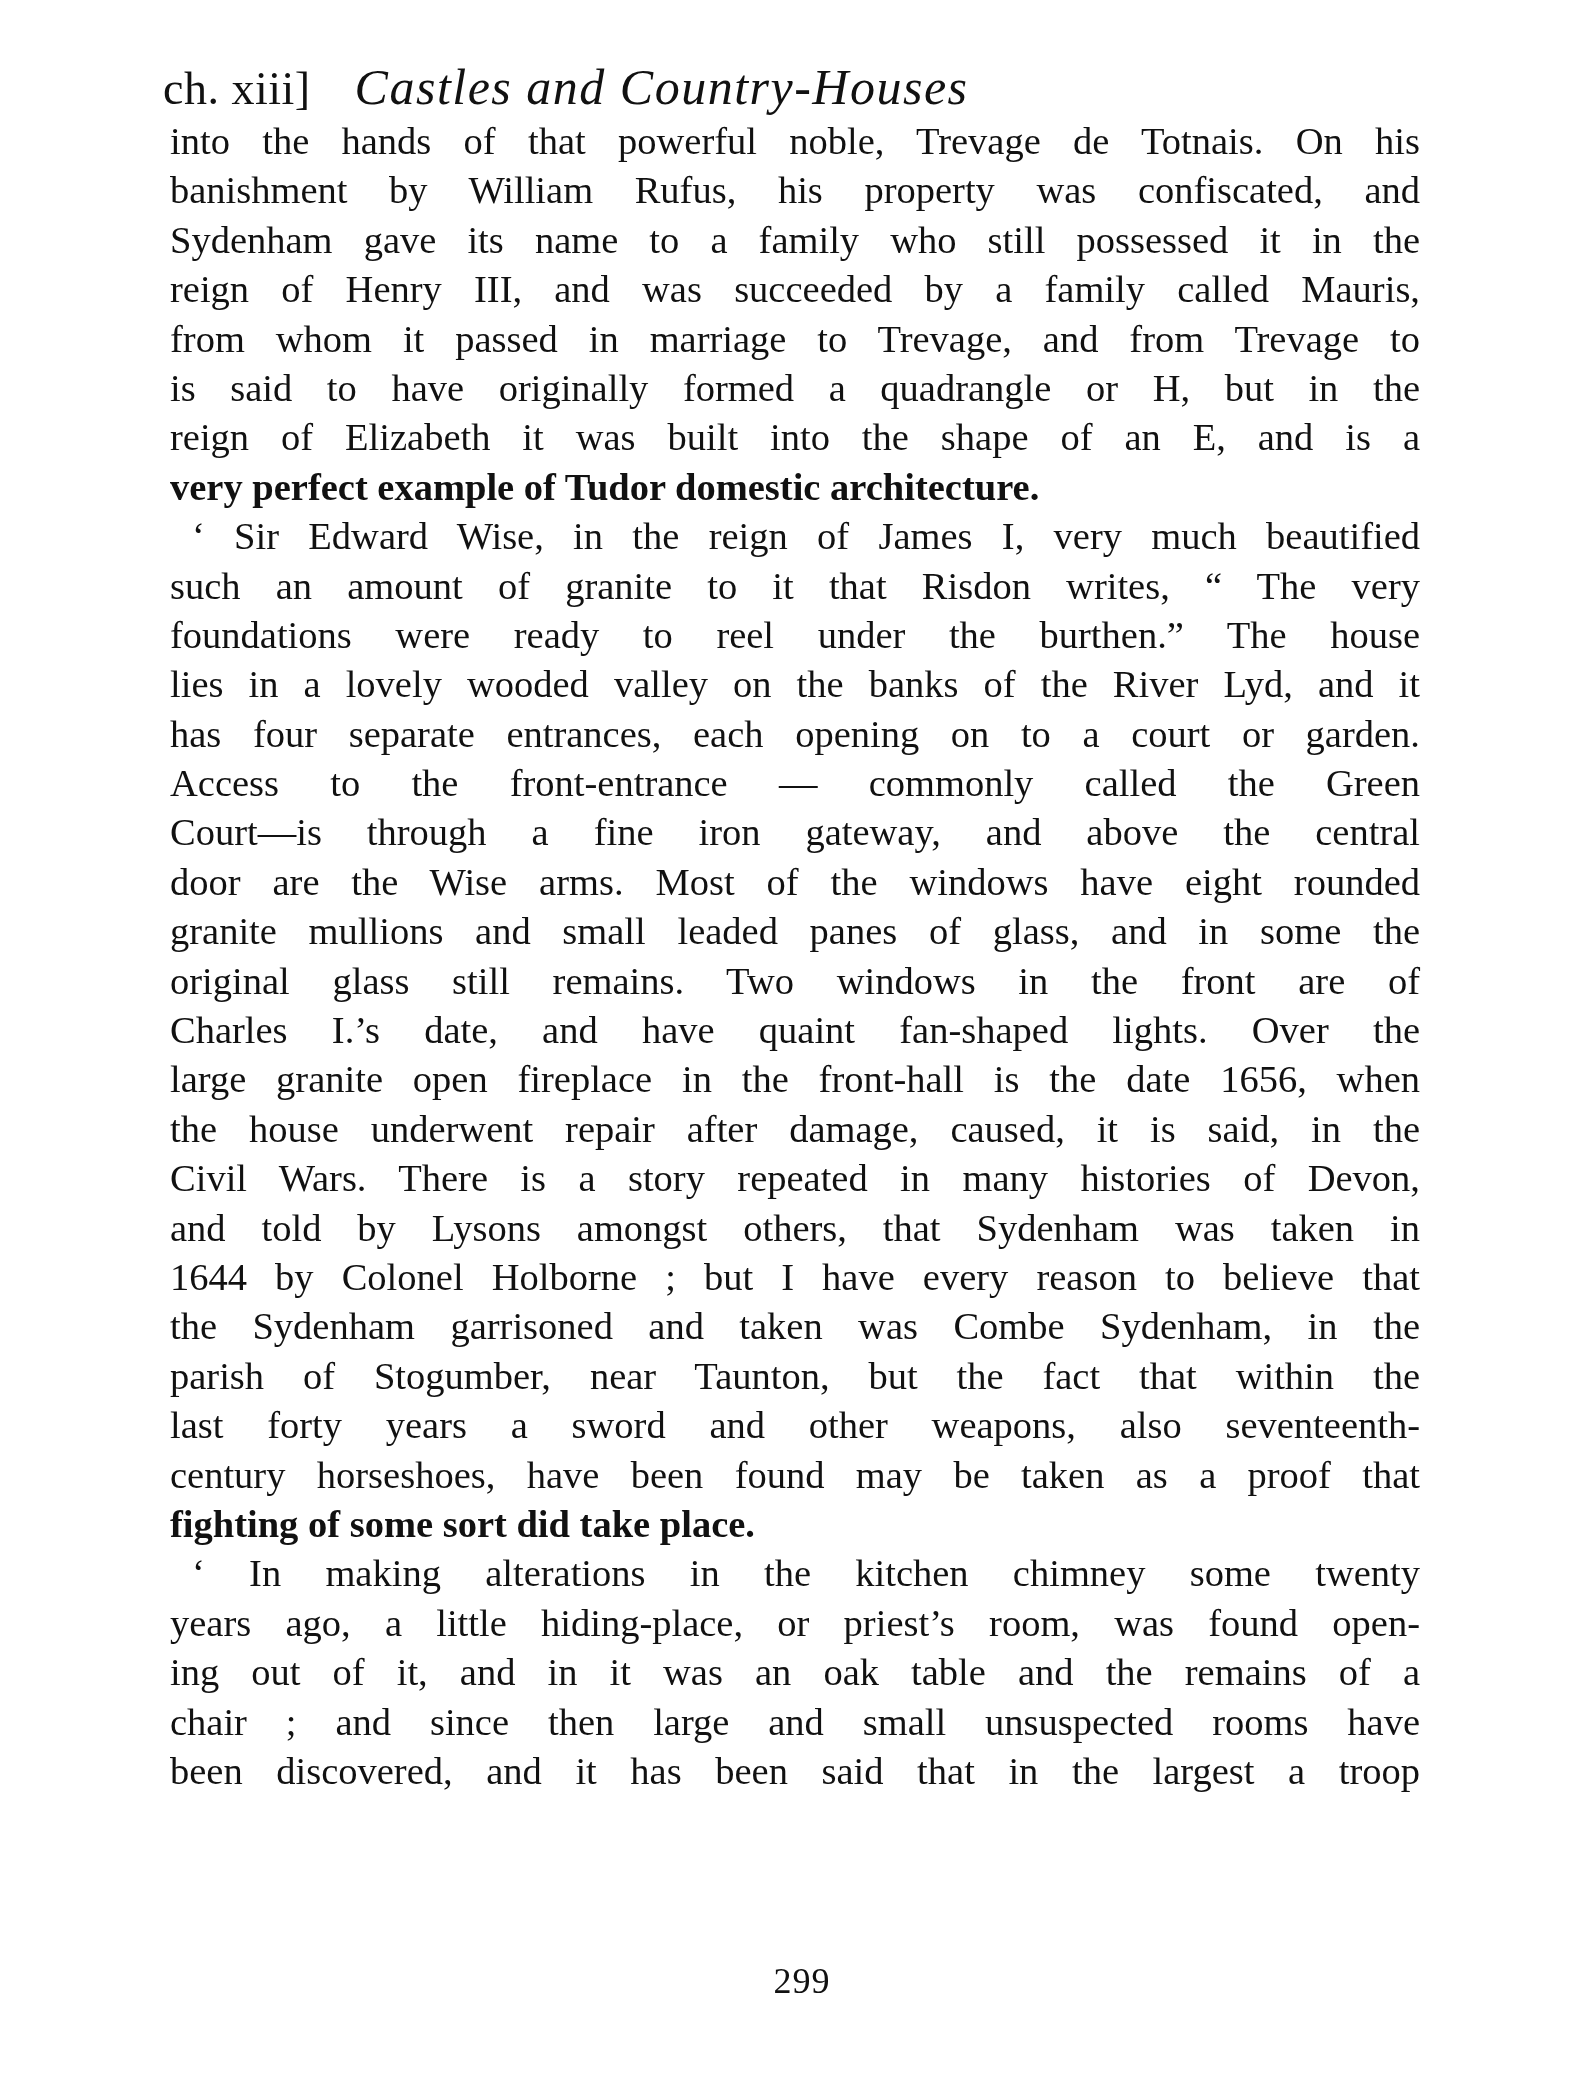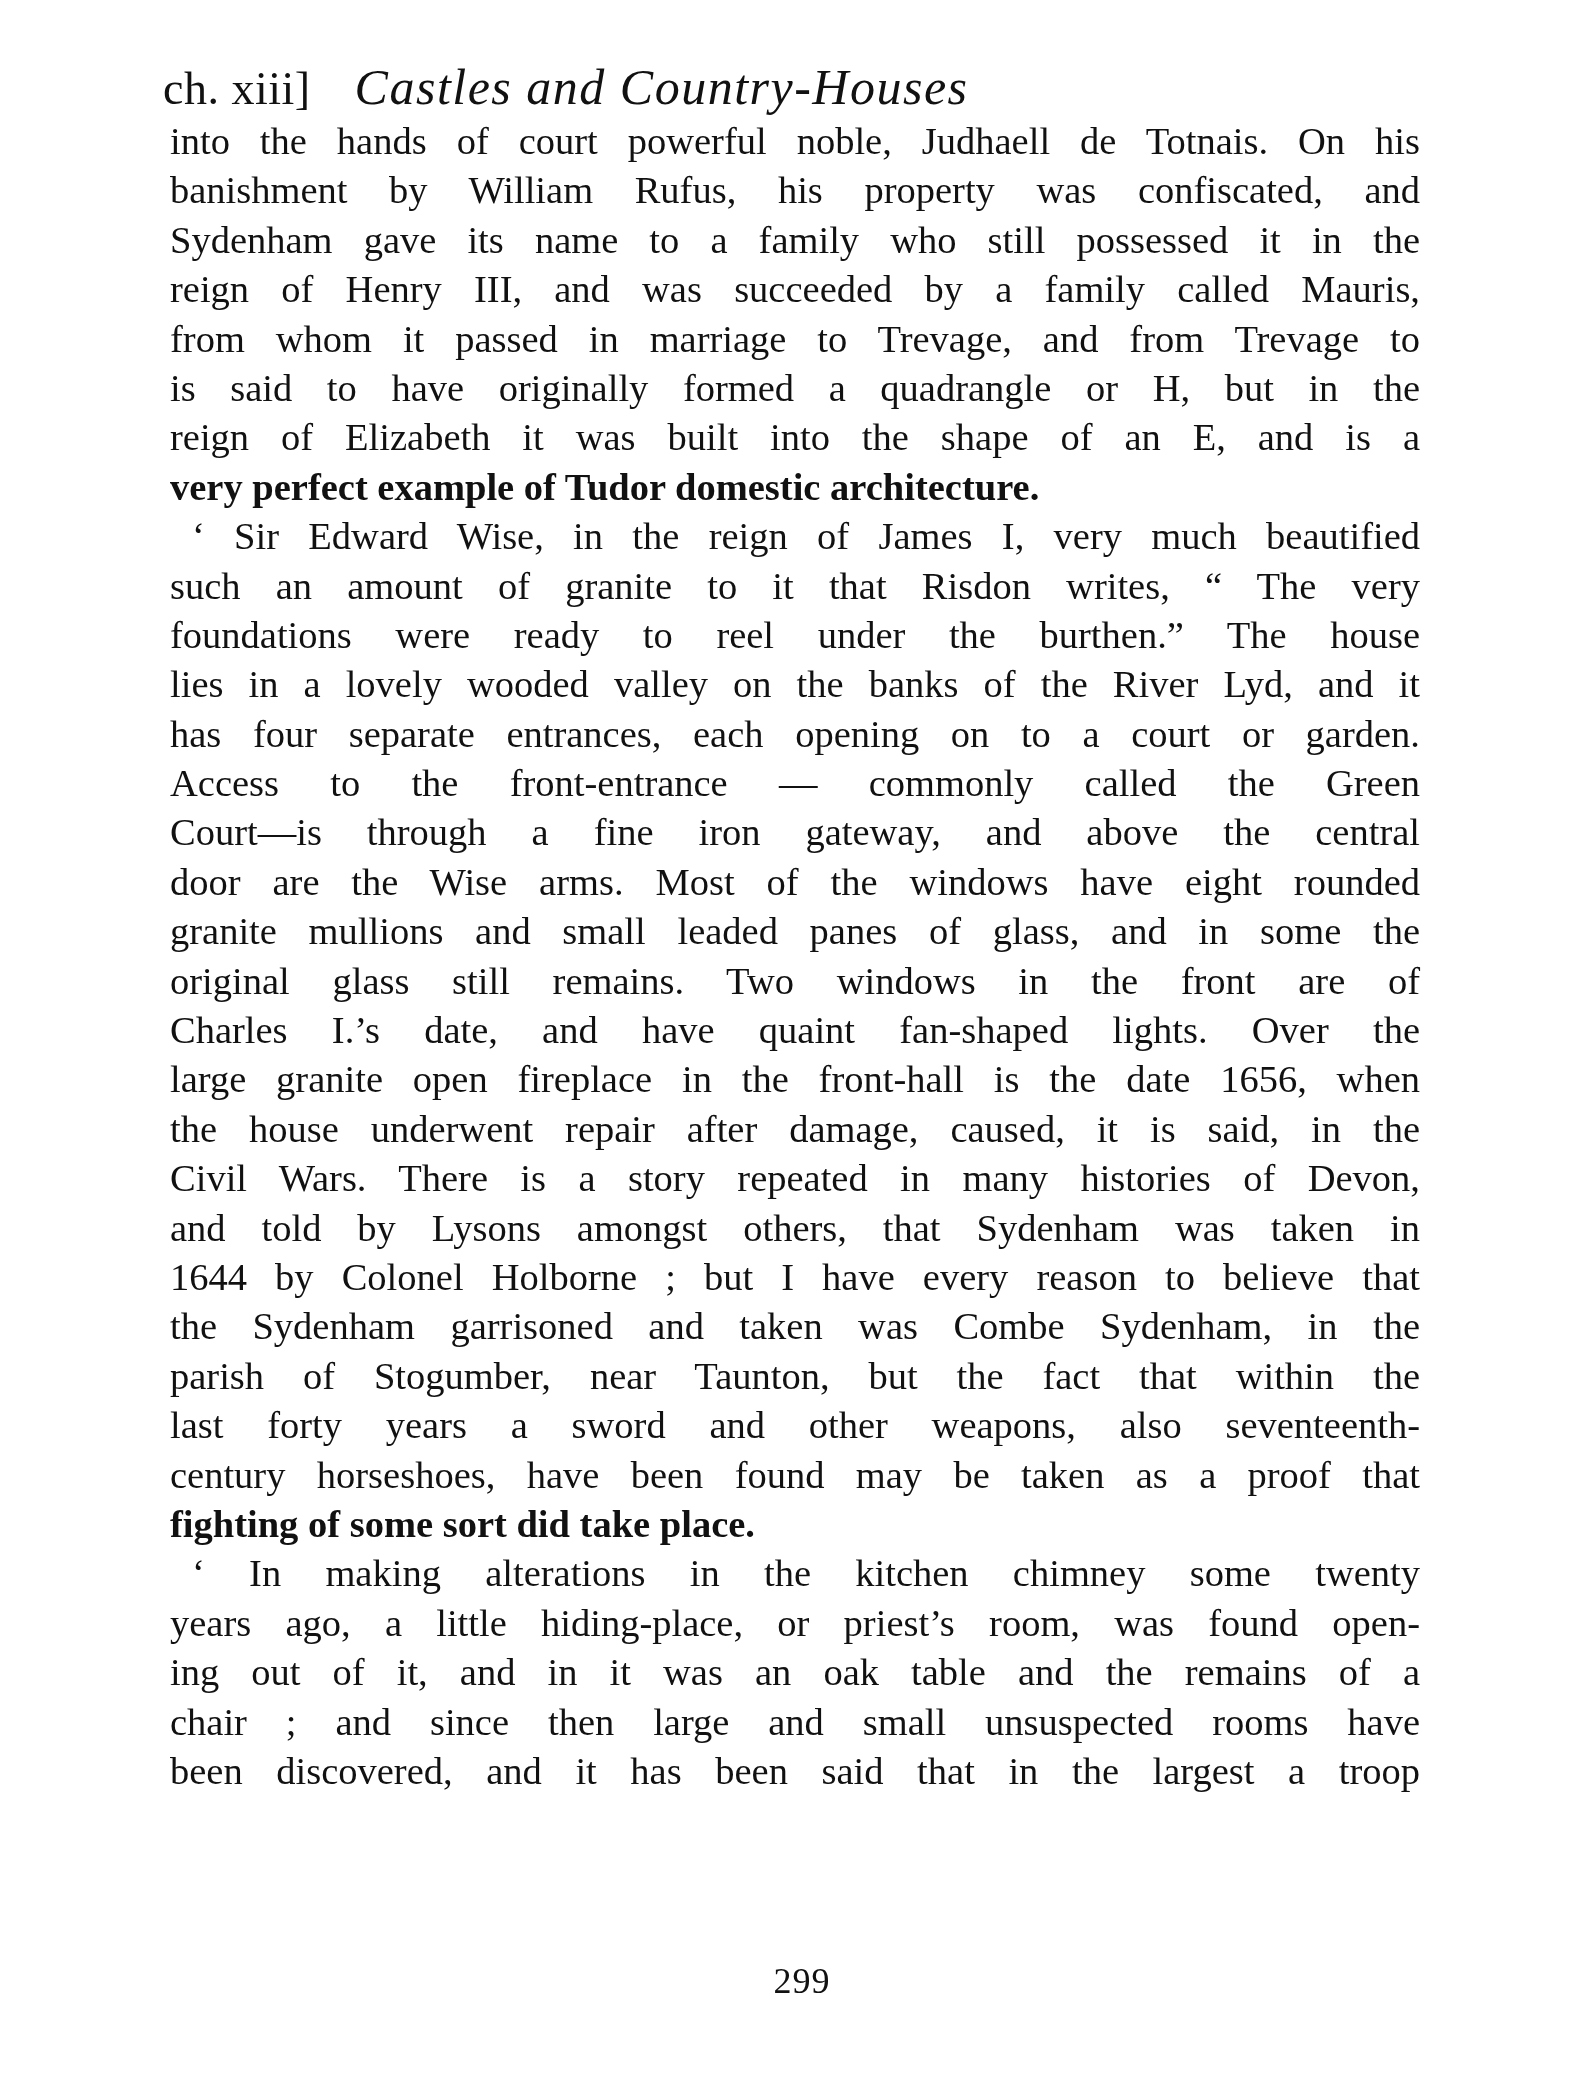--- a/index.html
+++ b/index.html
@@ -91,21 +91,21 @@
 
 <div class="page">
 
   <div class="running-head">
     <span class="chapter-ref">ch. xiii]</span><span class="running-title">Castles and Country-Houses</span>
   </div>
 
   <div class="body-text" id="body-text">
 
     <div class="paragraph">
-      <span class="line"><span class="line-inner">into the hands of court powerful noble, Judhaell de Totnais. On his</span></span>
+      <span class="line"><span class="line-inner">into the hands of that powerful noble, Trevage de Totnais. On his</span></span>
       <span class="line"><span class="line-inner">banishment by William Rufus, his property was confiscated, and</span></span>
       <span class="line"><span class="line-inner">Sydenham gave its name to a family who still possessed it in the</span></span>
       <span class="line"><span class="line-inner">reign of Henry III, and was succeeded by a family called Mauris,</span></span>
       <span class="line"><span class="line-inner">from whom it passed in marriage to Trevage, and from Trevage to</span></span>
       <span class="line"><span class="line-inner">is said to have originally formed a quadrangle or H, but in the</span></span>
       <span class="line"><span class="line-inner">reign of Elizabeth it was built into the shape of an E, and is a</span></span>
       <span class="line last"><span class="line-inner">very perfect example of Tudor domestic architecture.</span></span>
     </div>
 
     <div class="paragraph">

